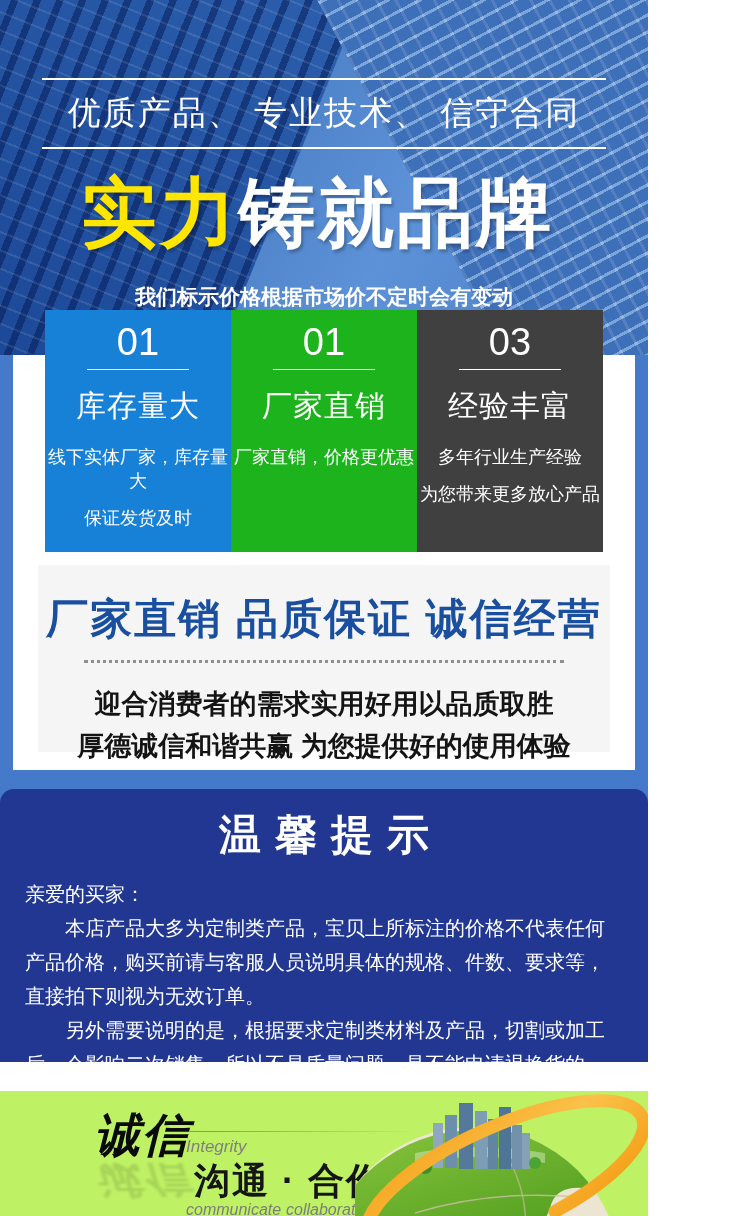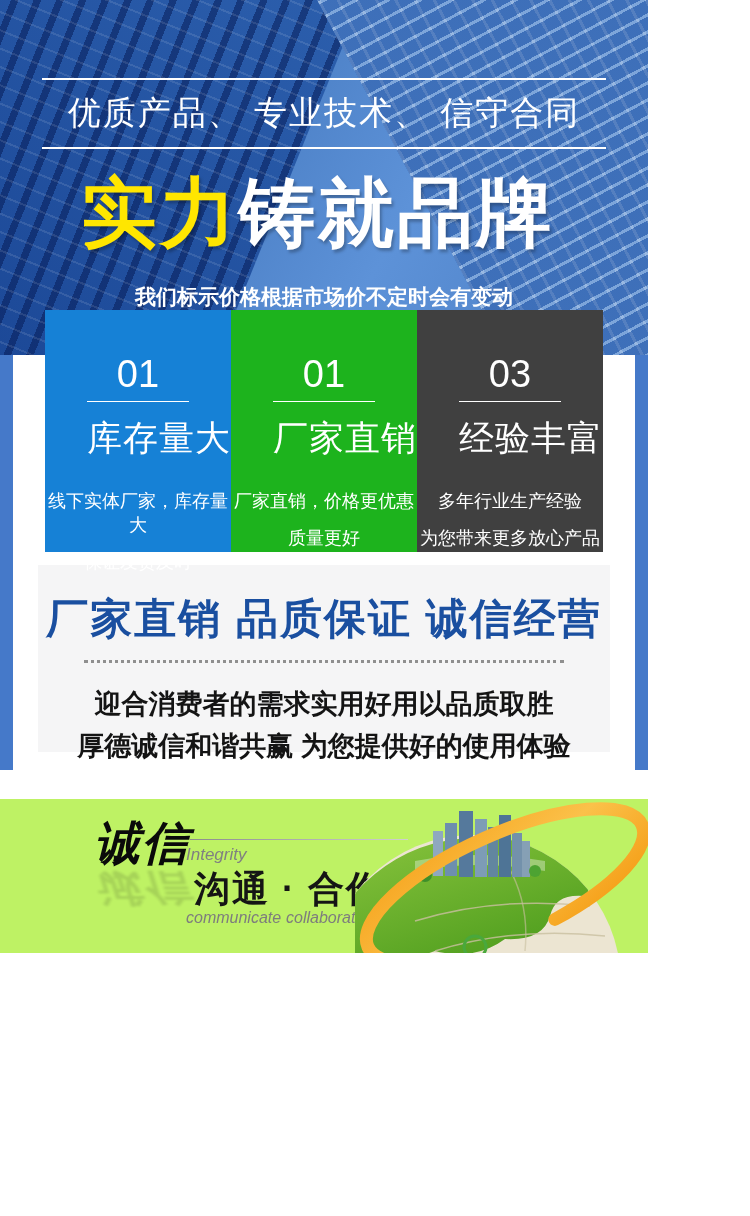--- a/index.html
+++ b/index.html
@@ -25,29 +25,29 @@
   .hero-slogan{margin-top:78px;padding:11px 26px;border-top:2px solid #fff;border-bottom:2px solid #fff;
        color:#fff;font-size:33px;font-weight:300;letter-spacing:2px;white-space:nowrap;}
   .hero-title{margin:14px 12px 0 0;font-size:76px;font-weight:900;letter-spacing:3px;color:#fff;
        text-shadow:2px 3px 3px rgba(0,0,0,0.25);white-space:nowrap;}
   .hero-title .hl{color:#ffe600;}
   .hero-note{margin:14px 0 0 0;color:#fff;font-size:21px;font-weight:bold;line-height:33px;text-align:center;}
 
   
   .lower{background:#fff;border-left:13px solid #4579c9;border-right:13px solid #4579c9;}
   .features{display:flex;justify-content:space-between;padding:0 32px;margin-top:-45px;position:relative;z-index:2;}
-  .fbox{width:196px;height:242px;color:#fff;text-align:center;box-sizing:border-box;padding-top:44px;}
+  .fbox{width:196px;height:242px;color:#fff;text-align:center;box-sizing:border-box;padding-top:12px;}
   .f-blue{background:#1681d6;}
   .f-green{background:#1db31d;}
   .f-orange{background:#404040;}
   .f-num{font-size:38px;font-weight:300;line-height:40px;}
   .f-num-line{width:102px;height:1px;background:#fff;margin:7px auto 16px auto;}
-  .f-title{font-size:35px;font-weight:300;letter-spacing:1px;line-height:40px;text-align:right;}
+  .f-title{font-size:30px;font-weight:300;letter-spacing:1px;line-height:40px;}
   .f-desc{font-size:18px;font-weight:300;margin:0;}
-  .f-desc.d1{margin-top:31px;}
+  .f-desc.d1{margin-top:19px;}
   .f-desc.d2{margin-top:13px;}
 
   .card{margin:13px 25px 0 25px;height:187px;background:#f5f5f6;box-sizing:border-box;padding-top:18px;}
   .card-heading{margin:8px;text-align:center;color:#1a4fa0;font-size:42px;font-weight:bold;letter-spacing:2px;white-space:nowrap;}
   .card-dotted{width:84%;margin:13px auto 0 auto;border-top:3px dotted #8f8f8f;height:0;}
   .card-body{margin:20px 0 0 0;text-align:center;color:#141414;font-size:27px;font-weight:bold;line-height:42px;}
   .card-bottom-pad{height:18px;}
 
   
   .notice-wrap{background:#4579c9;padding-top:19px;}
@@ -94,39 +94,48 @@
         <div class="f-num-line"></div>
         <div class="f-title">库存量大</div>
         <p class="f-desc d1">线下实体厂家，库存量大</p>
         <p class="f-desc d2">保证发货及时</p>
       </div>
       <div class="fbox f-green">
         <div class="f-num">01</div>
         <div class="f-num-line"></div>
         <div class="f-title">厂家直销</div>
         <p class="f-desc d1">厂家直销，价格更优惠</p>
-        <p class="f-desc d2">质量更好</p>
       </div>
       <div class="fbox f-orange">
         <div class="f-num">03</div>
         <div class="f-num-line"></div>
         <div class="f-title">经验丰富</div>
         <p class="f-desc d1">多年行业生产经验</p>
         <p class="f-desc d2">为您带来更多放心产品</p>
       </div>
     </div>
 
     <div class="card">
       <h2 class="card-heading">厂家直销 品质保证 诚信经营</h2>
       <div class="card-dotted"></div>
       <p class="card-body"><span>迎合消费者的需求实用好用以品质取胜</span><br><span>厚德诚信和谐共赢  为您提供好的使用体验</span></p>
     </div>
     <div class="card-bottom-pad"></div>
   </div>
 
+  <div class="notice-wrap">
+    <section class="notice">
+      <h2 class="notice-title">温馨提示</h2>
+      <div class="notice-body">
+        <p>亲爱的买家：</p>
+        <p class="indent">本店产品大多为定制类产品，宝贝上所标注的价格不代表任何产品价格，购买前请与客服人员说明具体的规格、件数、要求等，直接拍下则视为无效订单。</p>
+        <p class="indent">另外需要说明的是，根据要求定制类材料及产品，切割或加工后，会影响二次销售，所以不是质量问题，是不能申请退换货的，敬请谅解！</p>
+      </div>
+    </section>
+  </div>
 
   <section class="footer">
     <div class="chengxin">诚信</div>
     <div class="chengxin-reflect">诚信</div>
     <div class="foot-line"></div>
     <div class="integrity-en">Integrity</div>
     <div class="coop-cn">沟通 · 合作</div>
     <div class="communicate-en">communicate</div>
     <div class="collaborate-en">collaborate</div>
 

